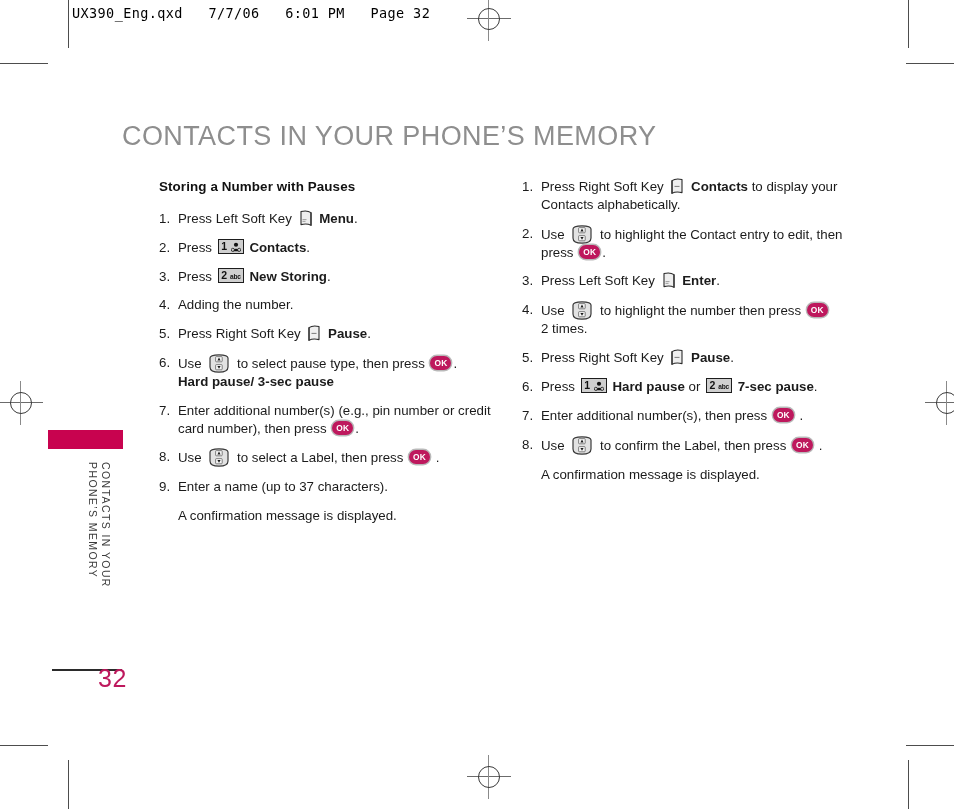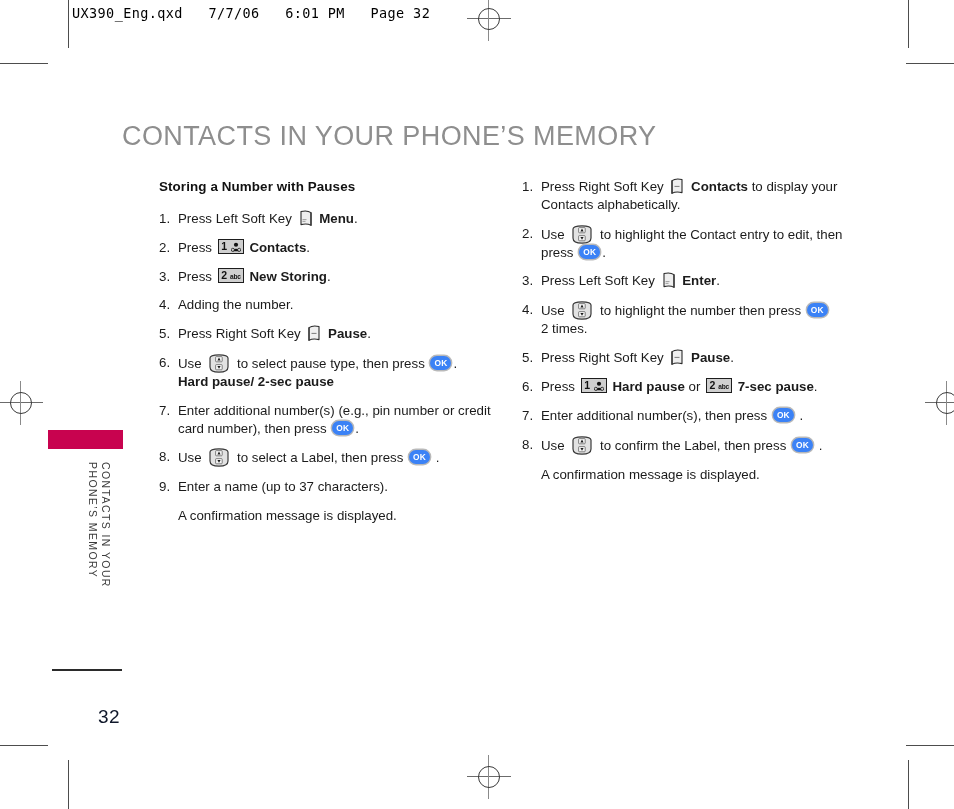--- a/index.html
+++ b/index.html
@@ -83,23 +83,23 @@
 
   
   .page-rule {
     position: absolute;
     left: 52px; top: 669px;
     width: 70px; height: 1.5px;
     background: #2b2b2b;
   }
   .page-number {
     position: absolute;
-    left: 98px; top: 706px;
-    font-size: 19px;
-    color: #0f172a;
+    left: 98px; top: 664px;
+    font-size: 25px;
+    color: #be185d;
     letter-spacing: 0.5px;
   }
 
   
   .col {
     position: absolute;
     top: 178px;
     font-size: 13.3px;
     color: #1b1b1b;
     line-height: 1.34;
@@ -168,21 +168,21 @@
   
   .key-soft { width: 14px; height: 17px; margin: 0 3px; vertical-align: -4px; }
 
   
   .key-nav { width: 22px; height: 19px; margin: 0 3px; vertical-align: -5px; }
 
   
   .key-ok {
     width: 21px; height: 14px;
     border-radius: 7px;
-    background: #3b82f6;
+    background: #be185d;
     margin: 0 2px;
     vertical-align: -2px;
     box-shadow: 0 0 0 1.4px #b9b9b9;
   }
   .key-ok .oklabel {
     position: absolute;
     left: 0; right: 0; top: 0;
     line-height: 14px;
     text-align: center;
     font-size: 8.4px;
@@ -272,21 +272,21 @@
             </svg></span><span class="bold"> Pause</span>.</span>
       </div>
       <div class="step">
         <span class="step-num">6.</span>
         <span class="step-body">Use <span class="ico key-nav"><svg viewBox="0 0 22 19" width="22" height="19">
               <path d="M2 4 C2 1.6 4 0.8 11 0.8 C18 0.8 20 1.6 20 4 L20 13 C20 16.8 17 18.2 11 18.2 C5 18.2 2 16.8 2 13 Z" fill="#e2e2e2" stroke="#3a3a3a" stroke-width="1.2"></path>
               <rect x="7.6" y="2.6" width="6.6" height="5.2" rx="0.8" fill="#f4f4f4" stroke="#555" stroke-width="0.7"></rect>
               <path d="M11 3.6 L12.6 6.4 L9.4 6.4 Z" fill="#1c1c1c"></path>
               <rect x="7.6" y="10.6" width="6.6" height="5.2" rx="0.8" fill="#f4f4f4" stroke="#555" stroke-width="0.7"></rect>
               <path d="M11 14.8 L9.4 12.0 L12.6 12.0 Z" fill="#1c1c1c"></path>
-            </svg></span> to select pause type, then press <span class="ico key-ok"><span class="oklabel">OK</span></span>.<br><span class="bold">Hard pause/ 2-sec pause</span></span>
+            </svg></span> to select pause type, then press <span class="ico key-ok"><span class="oklabel">OK</span></span>.<br><span class="bold">Hard pause/ 3-sec pause</span></span>
       </div>
       <div class="step">
         <span class="step-num">7.</span>
         <span class="step-body">Enter additional number(s) (e.g., pin number or credit card number), then press <span class="ico key-ok"><span class="oklabel">OK</span></span>.</span>
       </div>
       <div class="step">
         <span class="step-num">8.</span>
         <span class="step-body">Use <span class="ico key-nav"><svg viewBox="0 0 22 19" width="22" height="19">
               <path d="M2 4 C2 1.6 4 0.8 11 0.8 C18 0.8 20 1.6 20 4 L20 13 C20 16.8 17 18.2 11 18.2 C5 18.2 2 16.8 2 13 Z" fill="#e2e2e2" stroke="#3a3a3a" stroke-width="1.2"></path>
               <rect x="7.6" y="2.6" width="6.6" height="5.2" rx="0.8" fill="#f4f4f4" stroke="#555" stroke-width="0.7"></rect>

